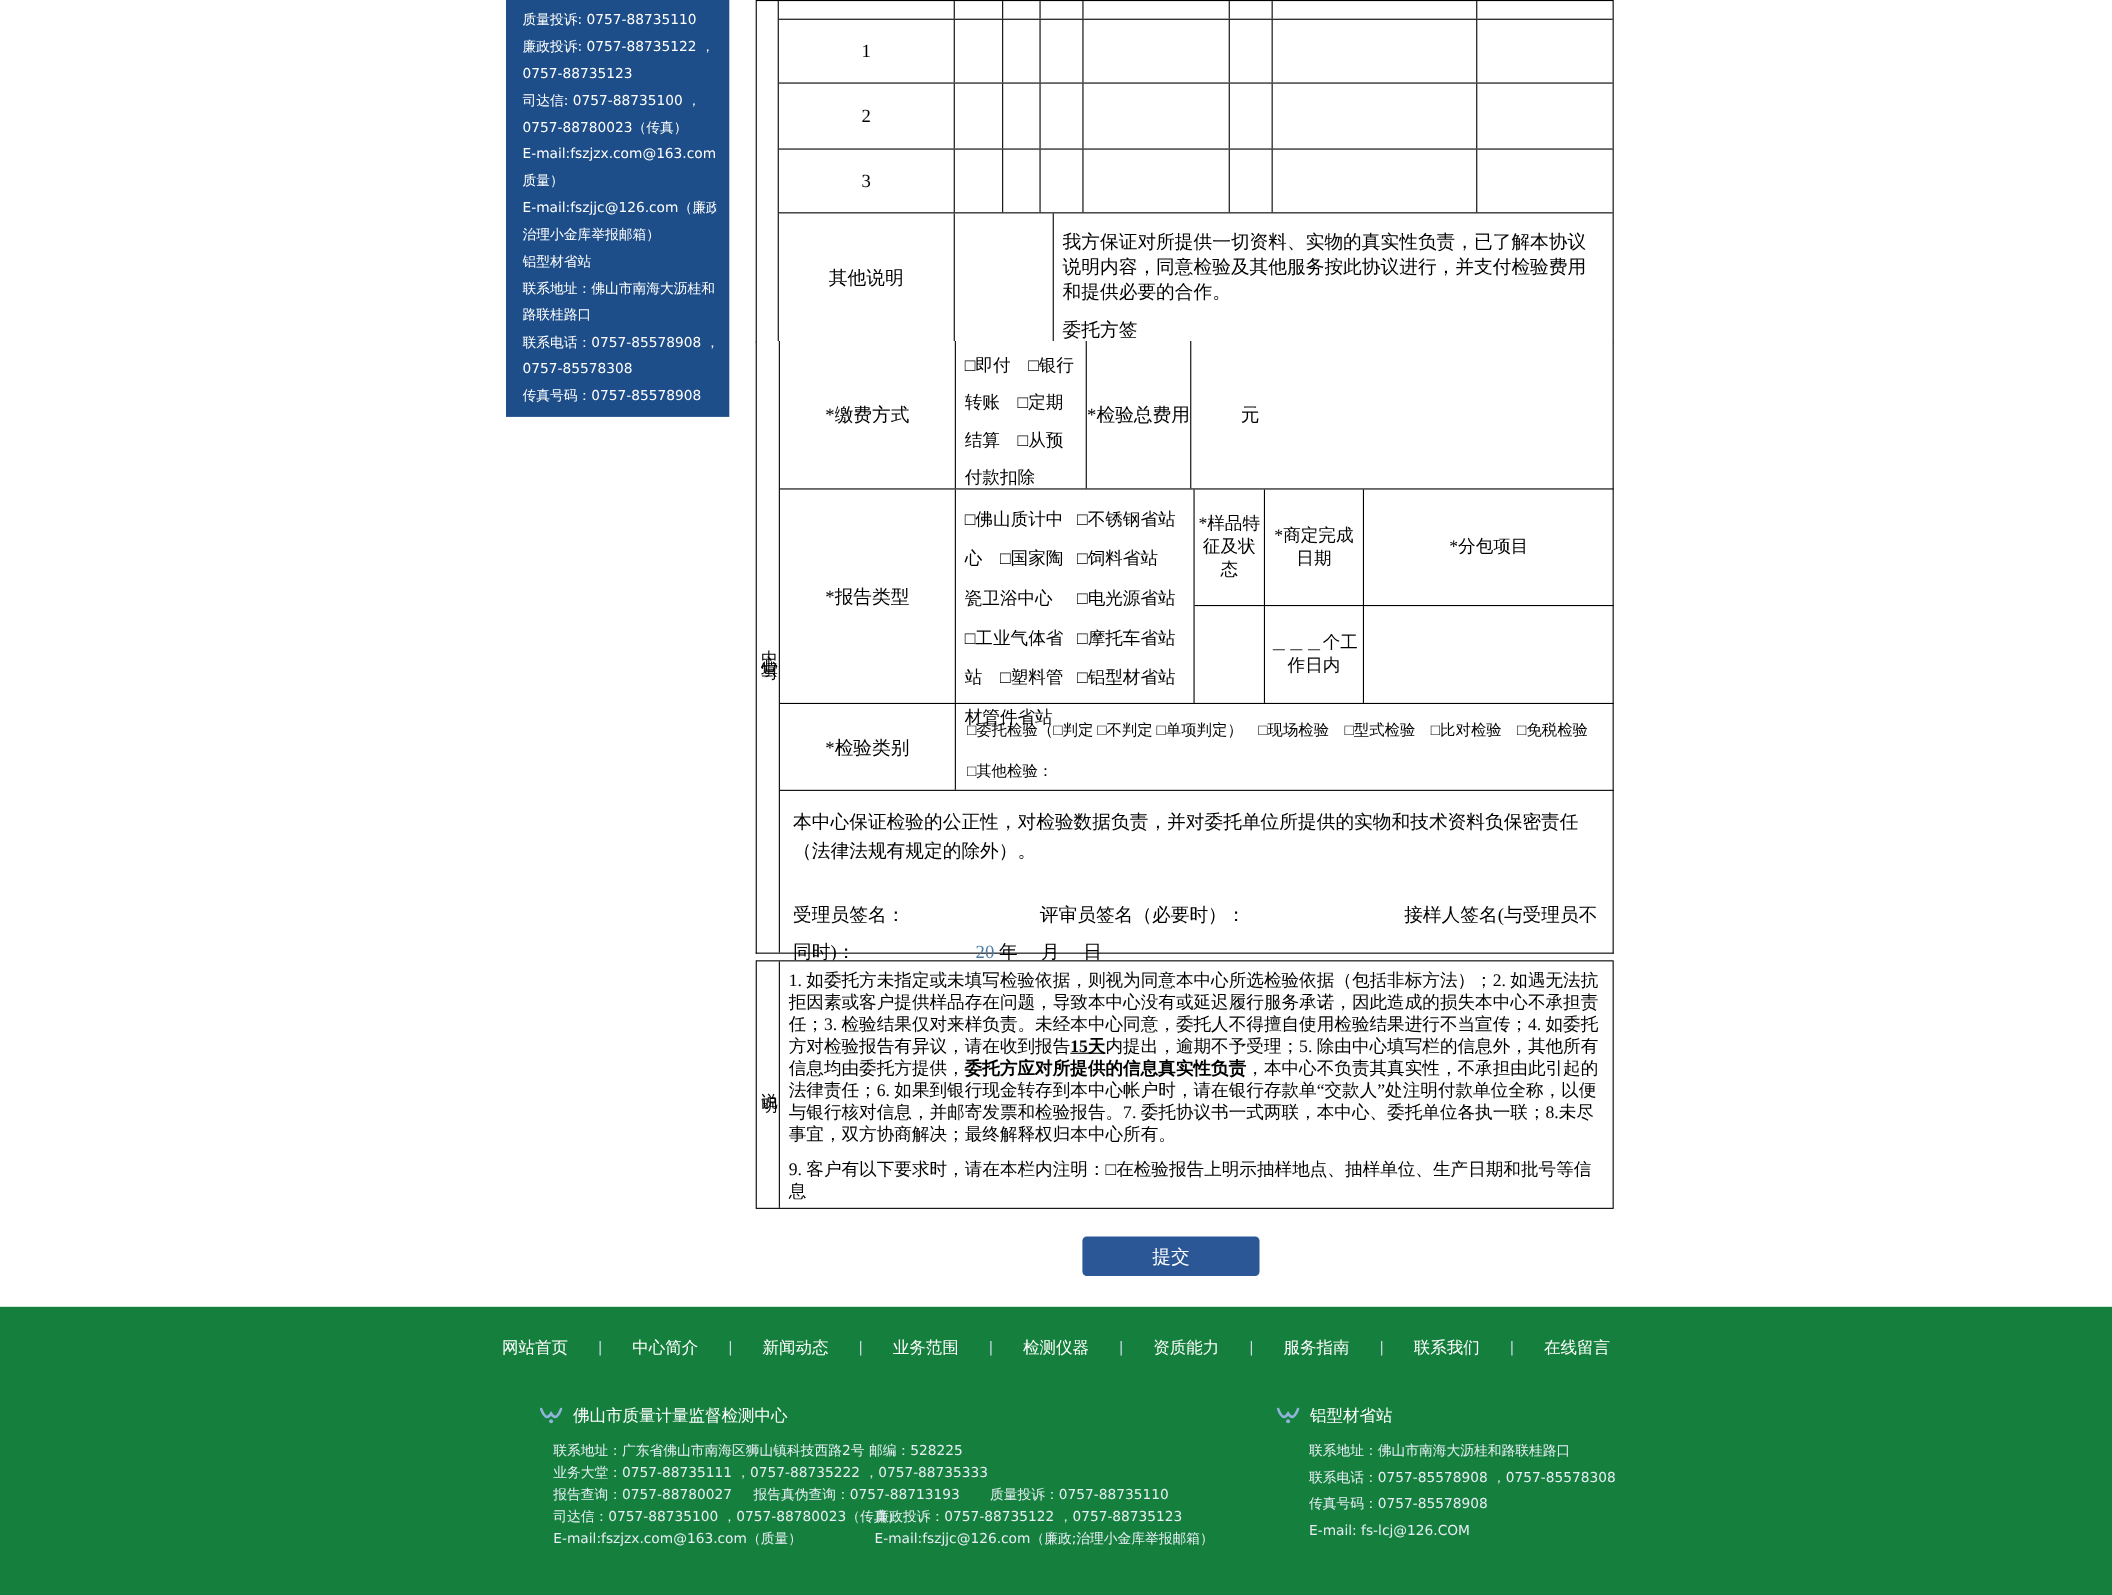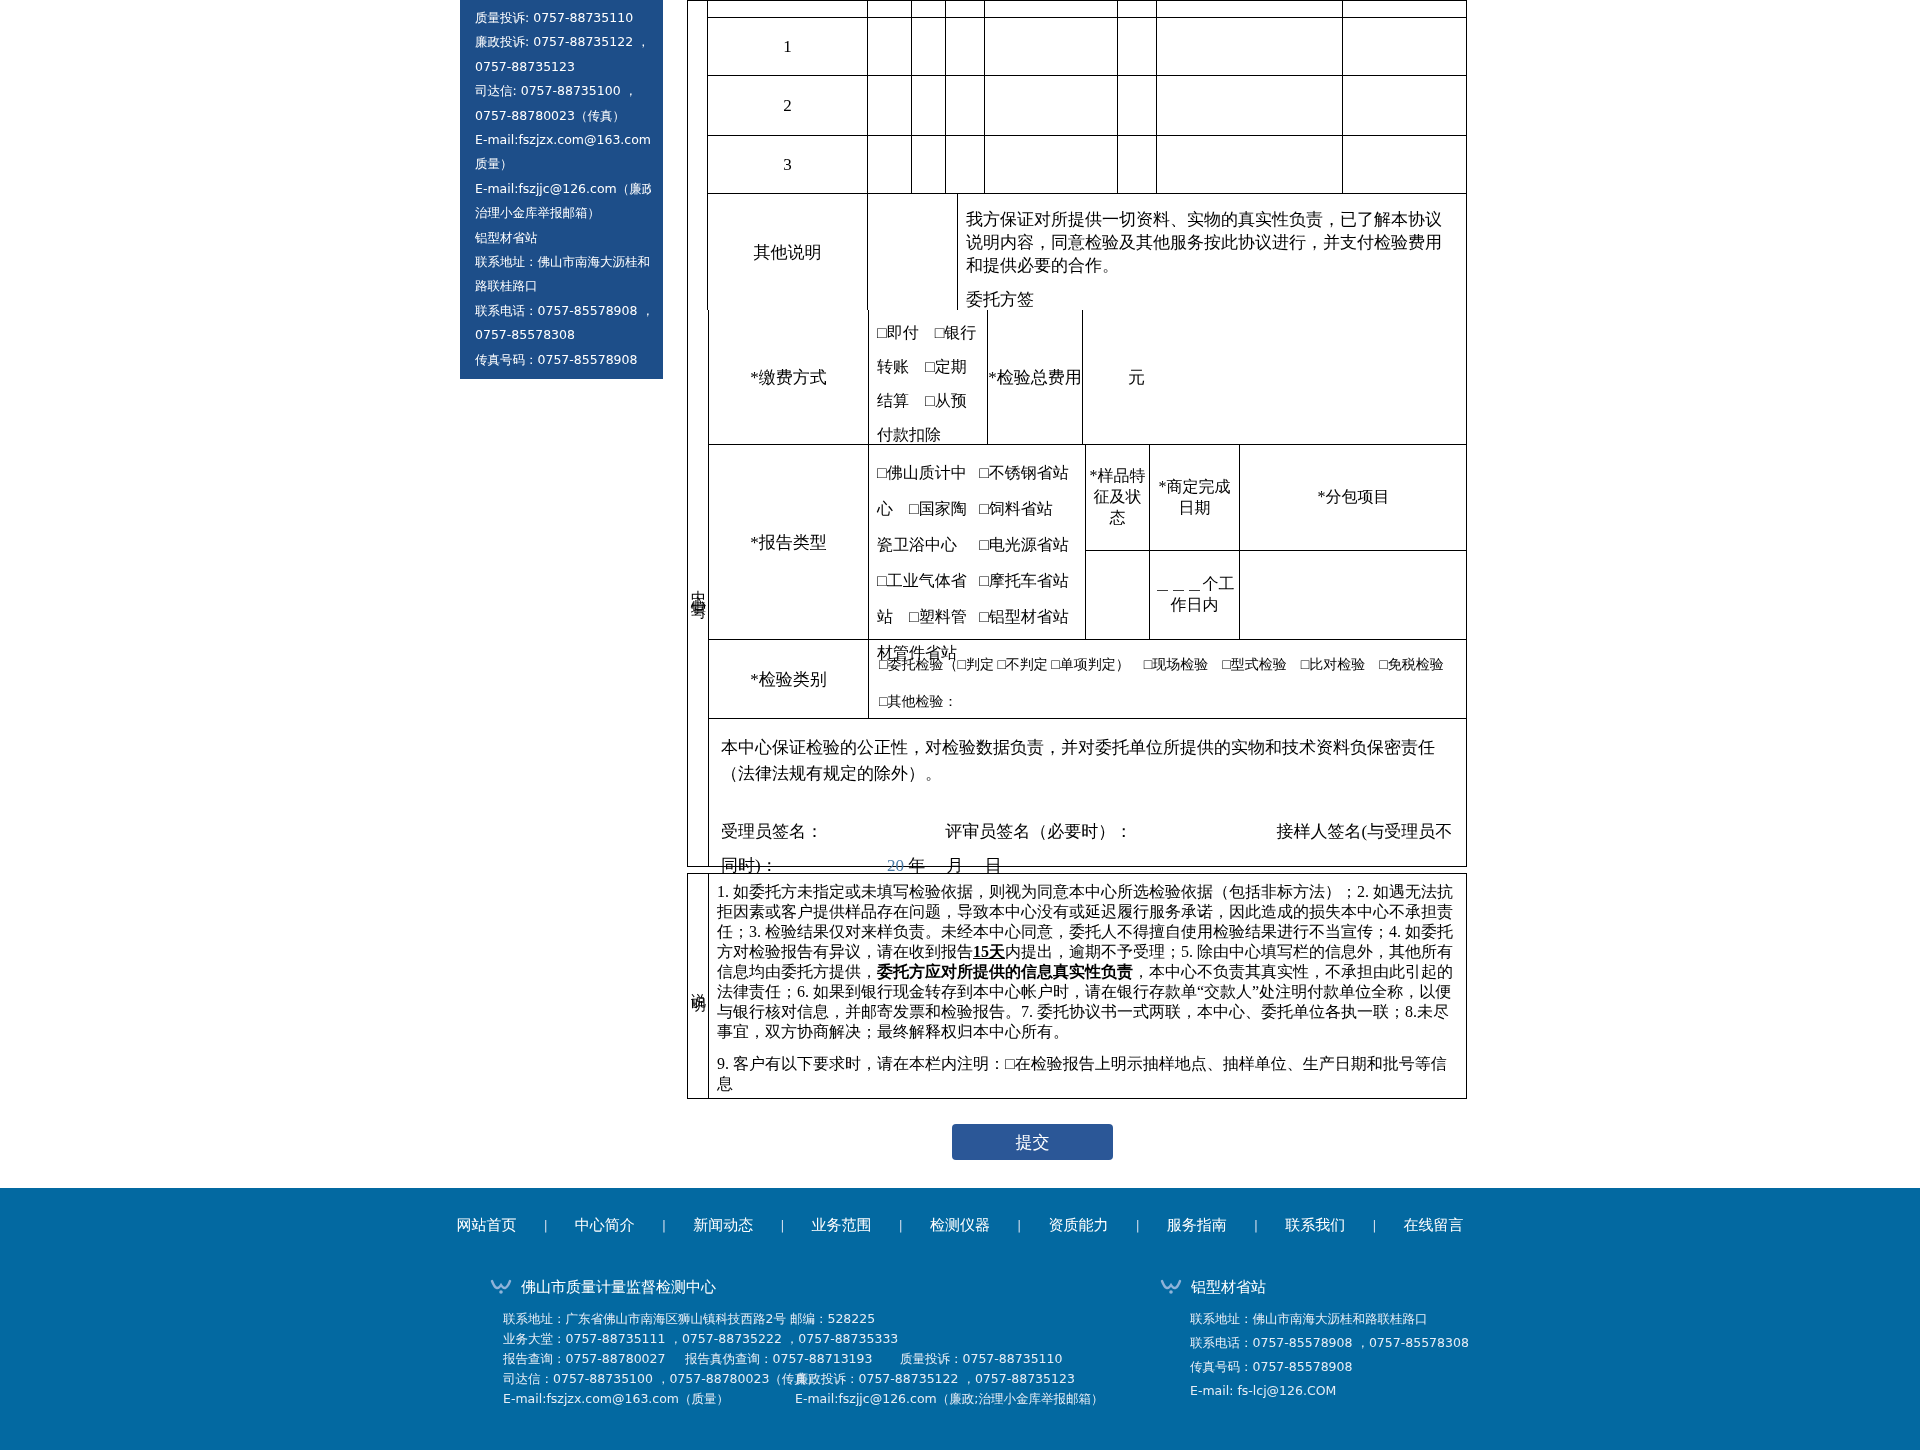--- a/index.html
+++ b/index.html
@@ -55,26 +55,26 @@
   .fair-sign{margin-top:28px;line-height:34px;}
   .ms1{margin-right:118px;} .ms2{margin-right:140px;} .msd{margin-left:105px;white-space:nowrap;}
 
   #tblC{top:873px;width:778px;height:224px;display:flex;}
   .notes-cell{width:758px;font-size:16px;line-height:20px;padding:8px 6px 4px 8px;box-sizing:border-box;overflow:hidden;}
   .u15{font-weight:bold;text-decoration:underline;}
   .nbold{font-weight:bold;}
   .np2{margin-top:12px;}
 
   
-  #submit-btn{position:absolute;left:952px;top:1124px;width:161px;height:36px;background:#2b5797;
+  #submit-btn{position:absolute;left:984px;top:1124px;width:161px;height:36px;background:#2b5797;
       border:none;border-radius:4px;color:#fff;font-size:17px;cursor:pointer;
       font-family:"Liberation Sans","DejaVu Sans",sans-serif;}
 
   
-  #footer{position:absolute;left:0;top:1188px;width:1920px;height:262px;background:#0369a1;
+  #footer{position:absolute;left:0;top:1188px;width:1920px;height:262px;background:#15803d;
           font-family:"DejaVu Sans","Liberation Sans",sans-serif;color:#e6edf6;}
   #footer-nav{position:absolute;left:0;top:28px;width:100%;display:flex;justify-content:center;align-items:center;}
   #footer-nav .navitem{color:#ffffff;font-size:15px;cursor:pointer;white-space:nowrap;}
   #footer-nav .navsep{color:#cfdcec;font-size:13px;margin:0 27px;}
   .orgblock{position:absolute;top:90px;}
   #org1{left:490px;width:660px;}
   #org2{left:1160px;width:420px;}
   .orghead{display:flex;align-items:center;gap:9px;}
   .orgtitle{font-size:15px;color:#ffffff;}
   .orgline{position:relative;height:20px;font-size:12.5px;color:#e6edf6;white-space:nowrap;}

